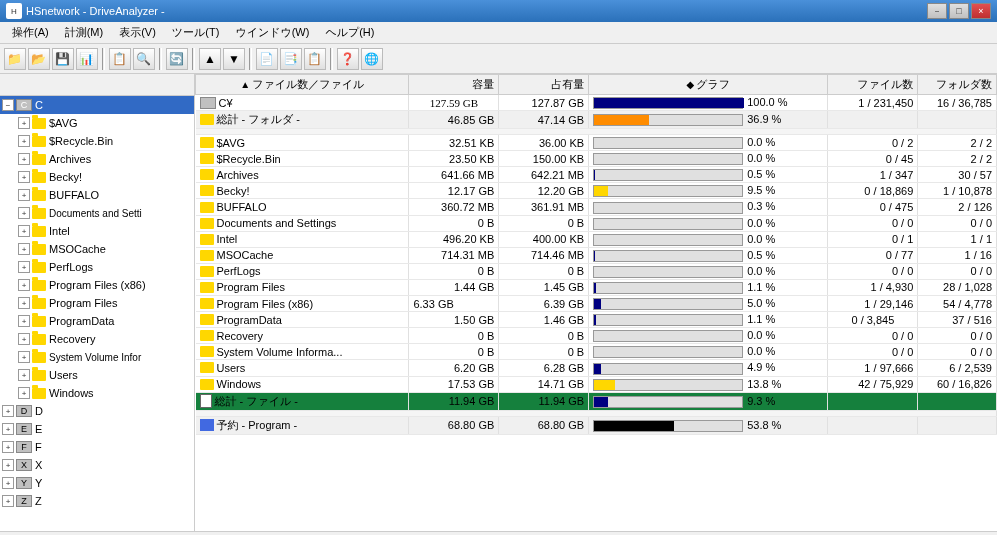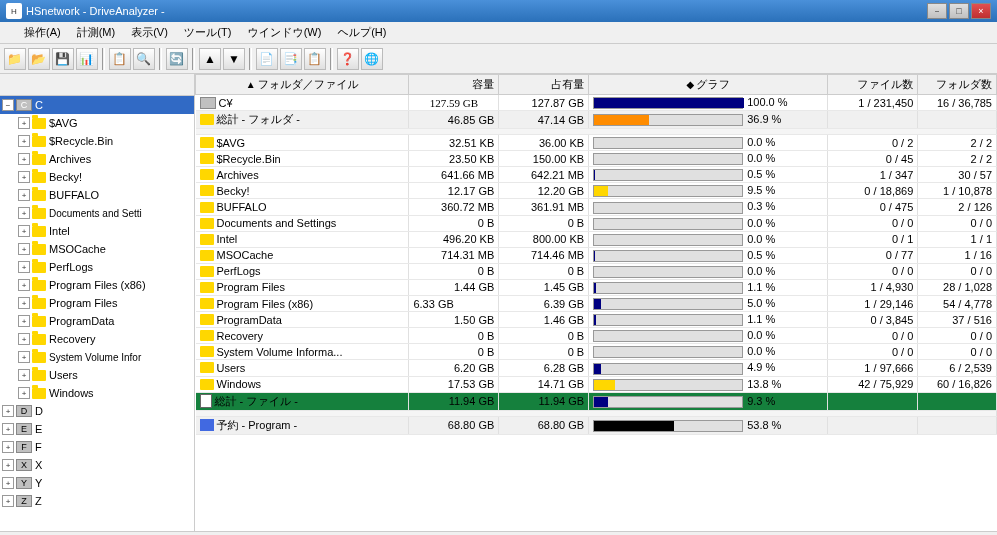--- a/index.html
+++ b/index.html
@@ -7,21 +7,21 @@
     
     
     .title-bar { background: linear-gradient(to bottom, #4a90d9, #2a70b9); color: white; height: 22px; display: flex; align-items: center; justify-content: space-between; padding: 0 6px; }
     .title-bar-left { display: flex; align-items: center; gap: 4px; font-size: 11px; }
     .title-bar-icon { width: 16px; height: 16px; background: #fff; border-radius: 2px; display: flex; align-items: center; justify-content: center; font-size: 8px; color: #333; }
     .title-bar-buttons { display: flex; gap: 2px; }
     .tb-btn { width: 20px; height: 16px; background: linear-gradient(to bottom, #e0e0e0, #c0c0c0); border: 1px solid #888; font-size: 9px; display: flex; align-items: center; justify-content: center; cursor: pointer; color: #333; }
     .tb-btn.close { background: linear-gradient(to bottom, #e05050, #c03030); color: white; }
     
     
-    .menu-bar { background: #f0f0f0; height: 22px; display: flex; align-items: center; padding: 0 16px; border-bottom: 1px solid #ccc; }
+    .menu-bar { background: #f0f0f0; height: 22px; display: flex; align-items: center; padding: 0 4px; border-bottom: 1px solid #ccc; }
     .menu-item { padding: 2px 8px; font-size: 11px; cursor: pointer; }
     
     
     .toolbar { background: #f0f0f0; height: 30px; display: flex; align-items: center; padding: 0 4px; border-bottom: 1px solid #ccc; gap: 2px; }
     .tb-icon { width: 22px; height: 22px; background: linear-gradient(to bottom, #fff, #e0e0e0); border: 1px solid #bbb; display: flex; align-items: center; justify-content: center; font-size: 12px; cursor: pointer; }
     .tb-separator { width: 3px; height: 22px; border-left: 1px solid #999; border-right: 1px solid #fff; margin: 0 2px; }
     
     
     .main-content { display: flex; height: calc(535px - 22px - 22px - 30px - 4px); }
     
@@ -223,21 +223,21 @@
   </div>
 
   <div class="right-panel">
     <div class="table-container">
       <table>
         <thead>
           <tr>
             <th class="col-name">
               <div class="th-sort">
                 <span style="font-size:10px;">▲</span>
-                <span>フォルダ／ファイル</span>
+                <span>ファイル数／ファイル</span>
               </div>
             </th>
             <th class="col-size">容量</th>
             <th class="col-used">占有量</th>
             <th class="col-graph">
               <div class="th-sort">
                 <span style="font-size:10px;">◆</span>
                 <span>グラフ</span>
               </div>
             </th>
@@ -354,21 +354,21 @@
               <td style="text-align: right;">0 / 0</td>
             </tr>
             <tr>
               <td style="padding: 1px 4px;">
                 <div style="display: flex; align-items: center; gap: 3px;">
                   <div style="width: 14px; height: 11px; background: rgb(255, 215, 0); border-radius: 1px; flex-shrink: 0;"></div>
                   <span>Intel</span>
                 </div>
               </td>
               <td style="text-align: right;">496.20 KB</td>
-              <td style="text-align: right;">800.00 KB</td>
+              <td style="text-align: right;">400.00 KB</td>
               <td style="white-space: nowrap;"><div style="display: inline-block; width: 150px; height: 12px; background: rgb(224, 224, 224); border: 1px solid rgb(153, 153, 153); position: relative; vertical-align: middle;"><div style="height: 100%; width: 0px; background: rgb(0, 0, 128); display: inline-block;"></div></div><span style="margin-left: 4px; display: inline-block; width: 50px;">0.0 %</span></td>
               <td style="text-align: right;">0 / 1</td>
               <td style="text-align: right;">1 / 1</td>
             </tr>
             <tr>
               <td style="padding: 1px 4px;">
                 <div style="display: flex; align-items: center; gap: 3px;">
                   <div style="width: 14px; height: 11px; background: rgb(255, 215, 0); border-radius: 1px; flex-shrink: 0;"></div>
                   <span>MSOCache</span>
                 </div>
@@ -421,21 +421,21 @@
             <tr>
               <td style="padding: 1px 4px;">
                 <div style="display: flex; align-items: center; gap: 3px;">
                   <div style="width: 14px; height: 11px; background: rgb(255, 215, 0); border-radius: 1px; flex-shrink: 0;"></div>
                   <span>ProgramData</span>
                 </div>
               </td>
               <td style="text-align: right;">1.50 GB</td>
               <td style="text-align: right;">1.46 GB</td>
               <td style="white-space: nowrap;"><div style="display: inline-block; width: 150px; height: 12px; background: rgb(224, 224, 224); border: 1px solid rgb(153, 153, 153); position: relative; vertical-align: middle;"><div style="height: 100%; width: 2px; background: rgb(0, 0, 128); display: inline-block;"></div></div><span style="margin-left: 4px; display: inline-block; width: 50px;">1.1 %</span></td>
-              <td style="text-align: right;">0 / 3,845</td>
+              <td style="text-align: center;">0 / 3,845</td>
               <td style="text-align: right;">37 / 516</td>
             </tr>
             <tr>
               <td style="padding: 1px 4px;">
                 <div style="display: flex; align-items: center; gap: 3px;">
                   <div style="width: 14px; height: 11px; background: rgb(255, 215, 0); border-radius: 1px; flex-shrink: 0;"></div>
                   <span>Recovery</span>
                 </div>
               </td>
               <td style="text-align: right;">0 B</td>

